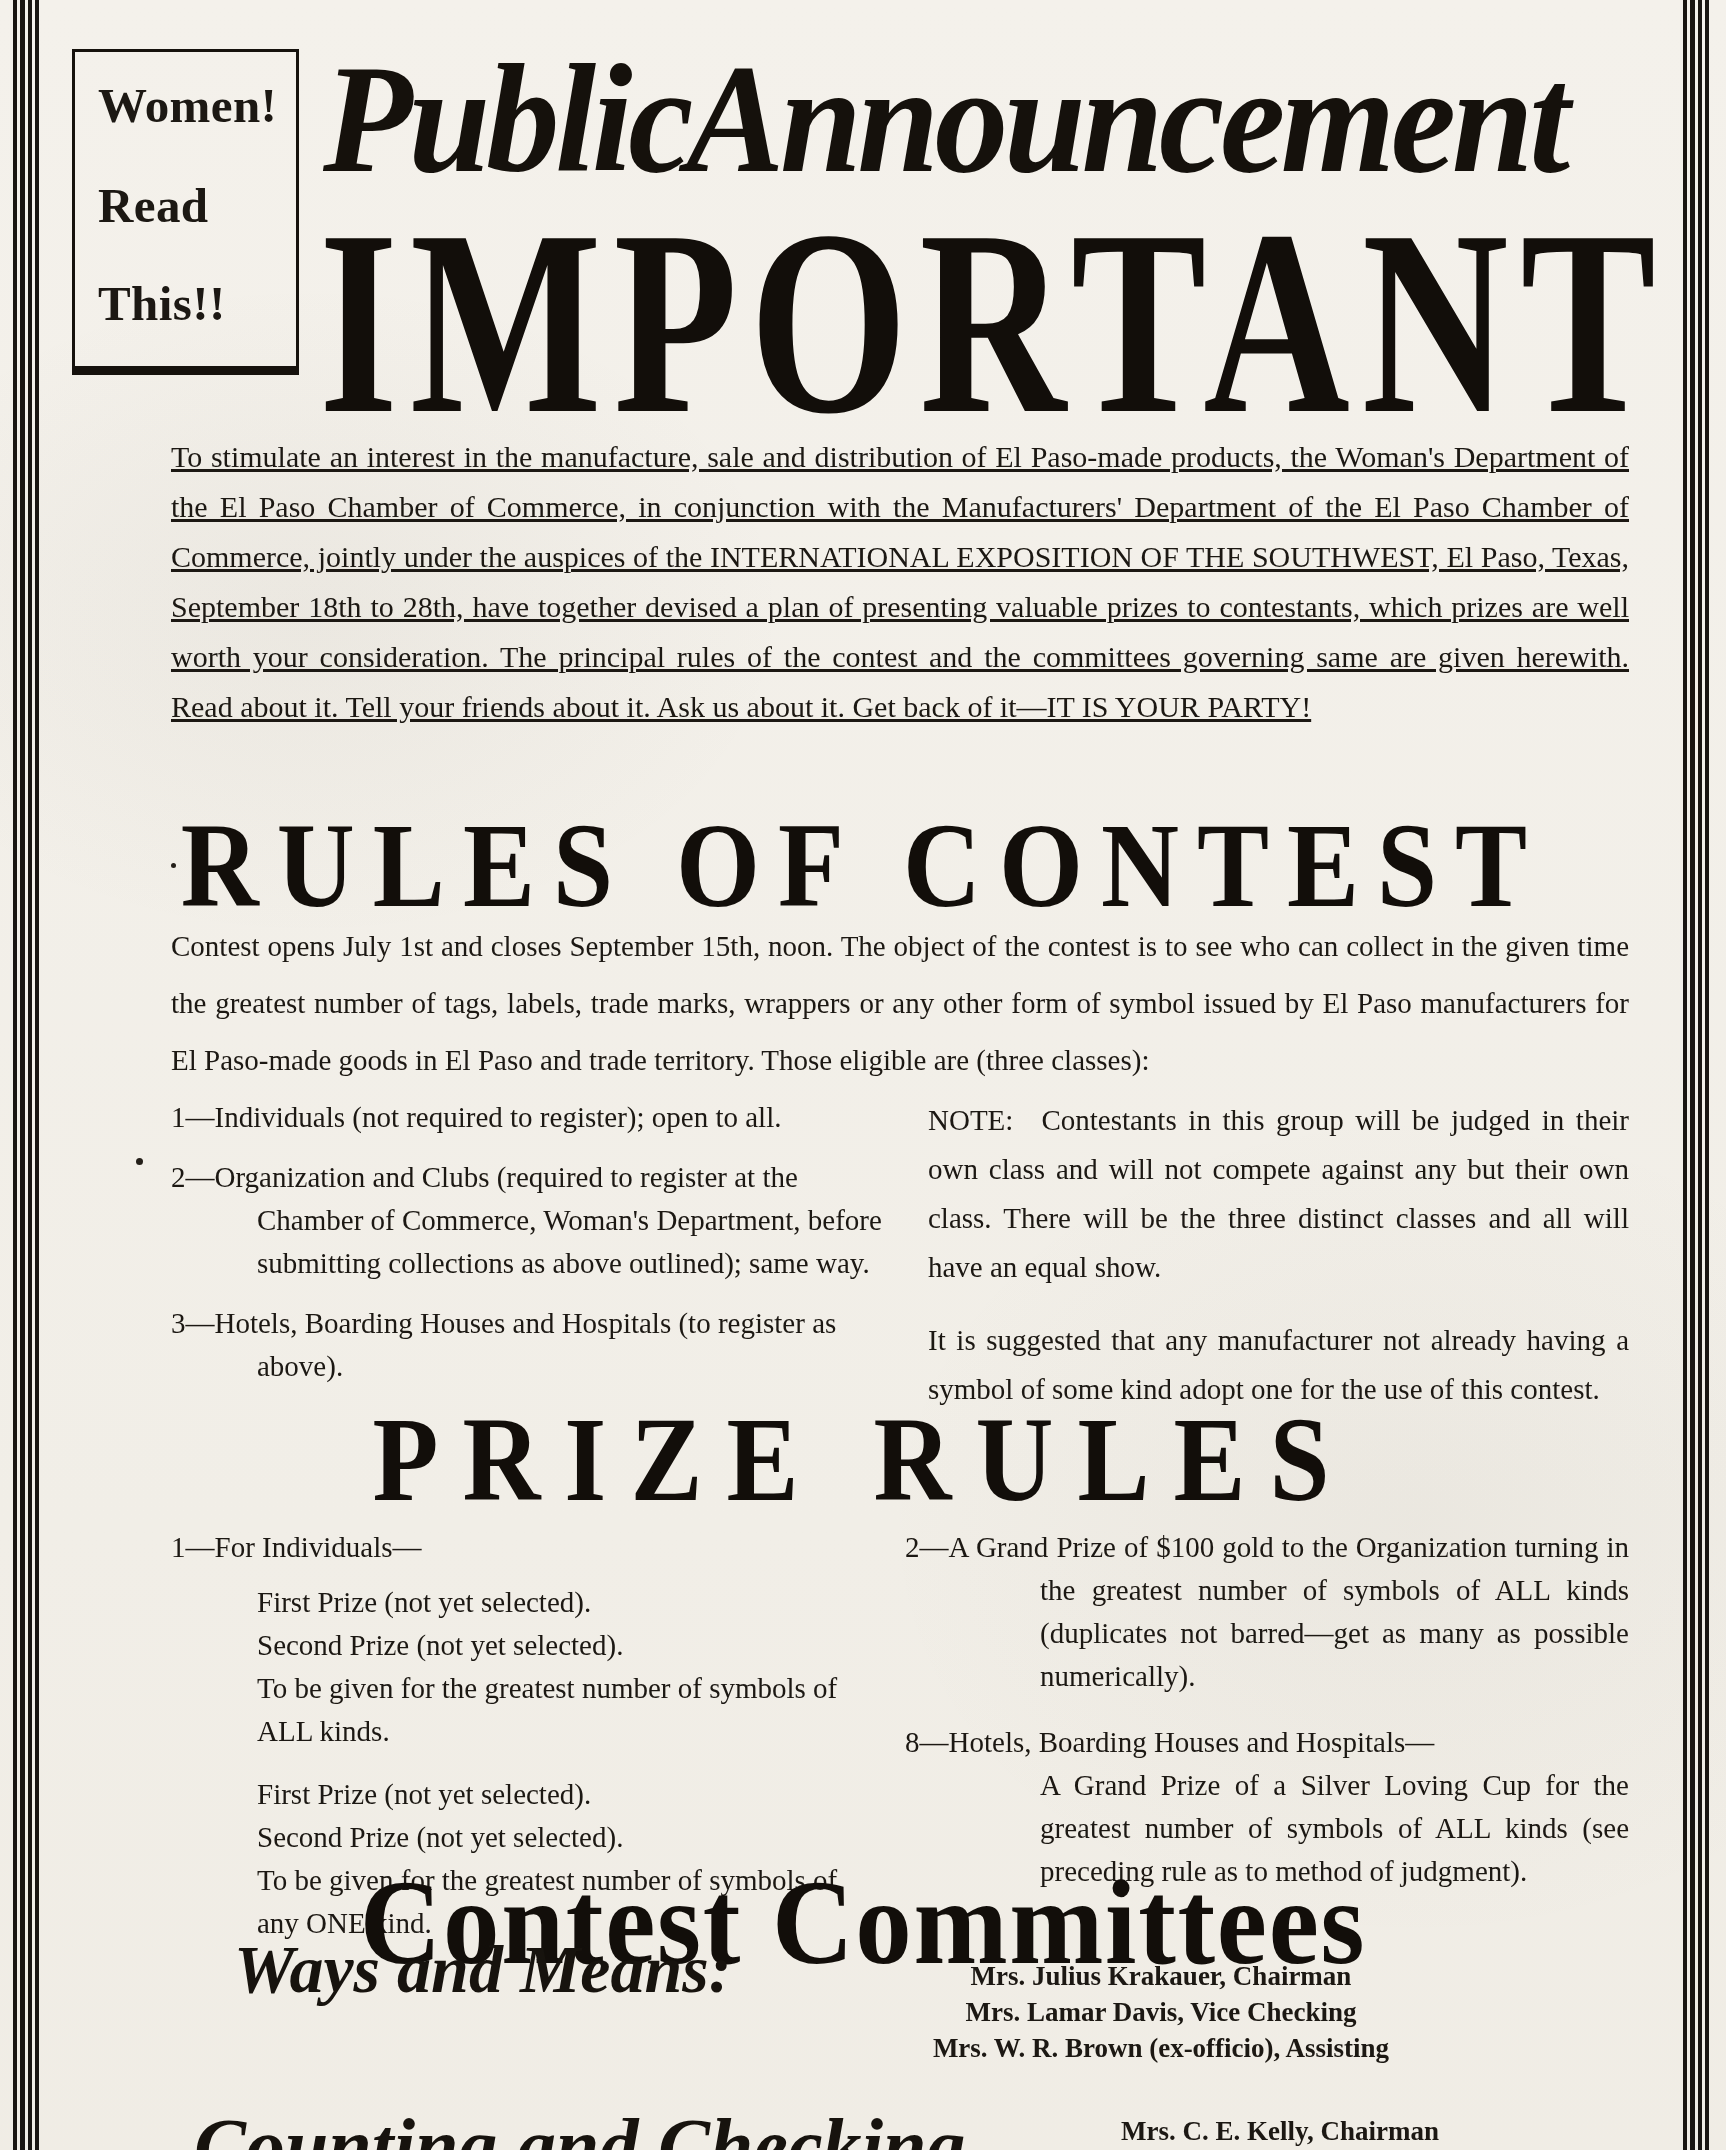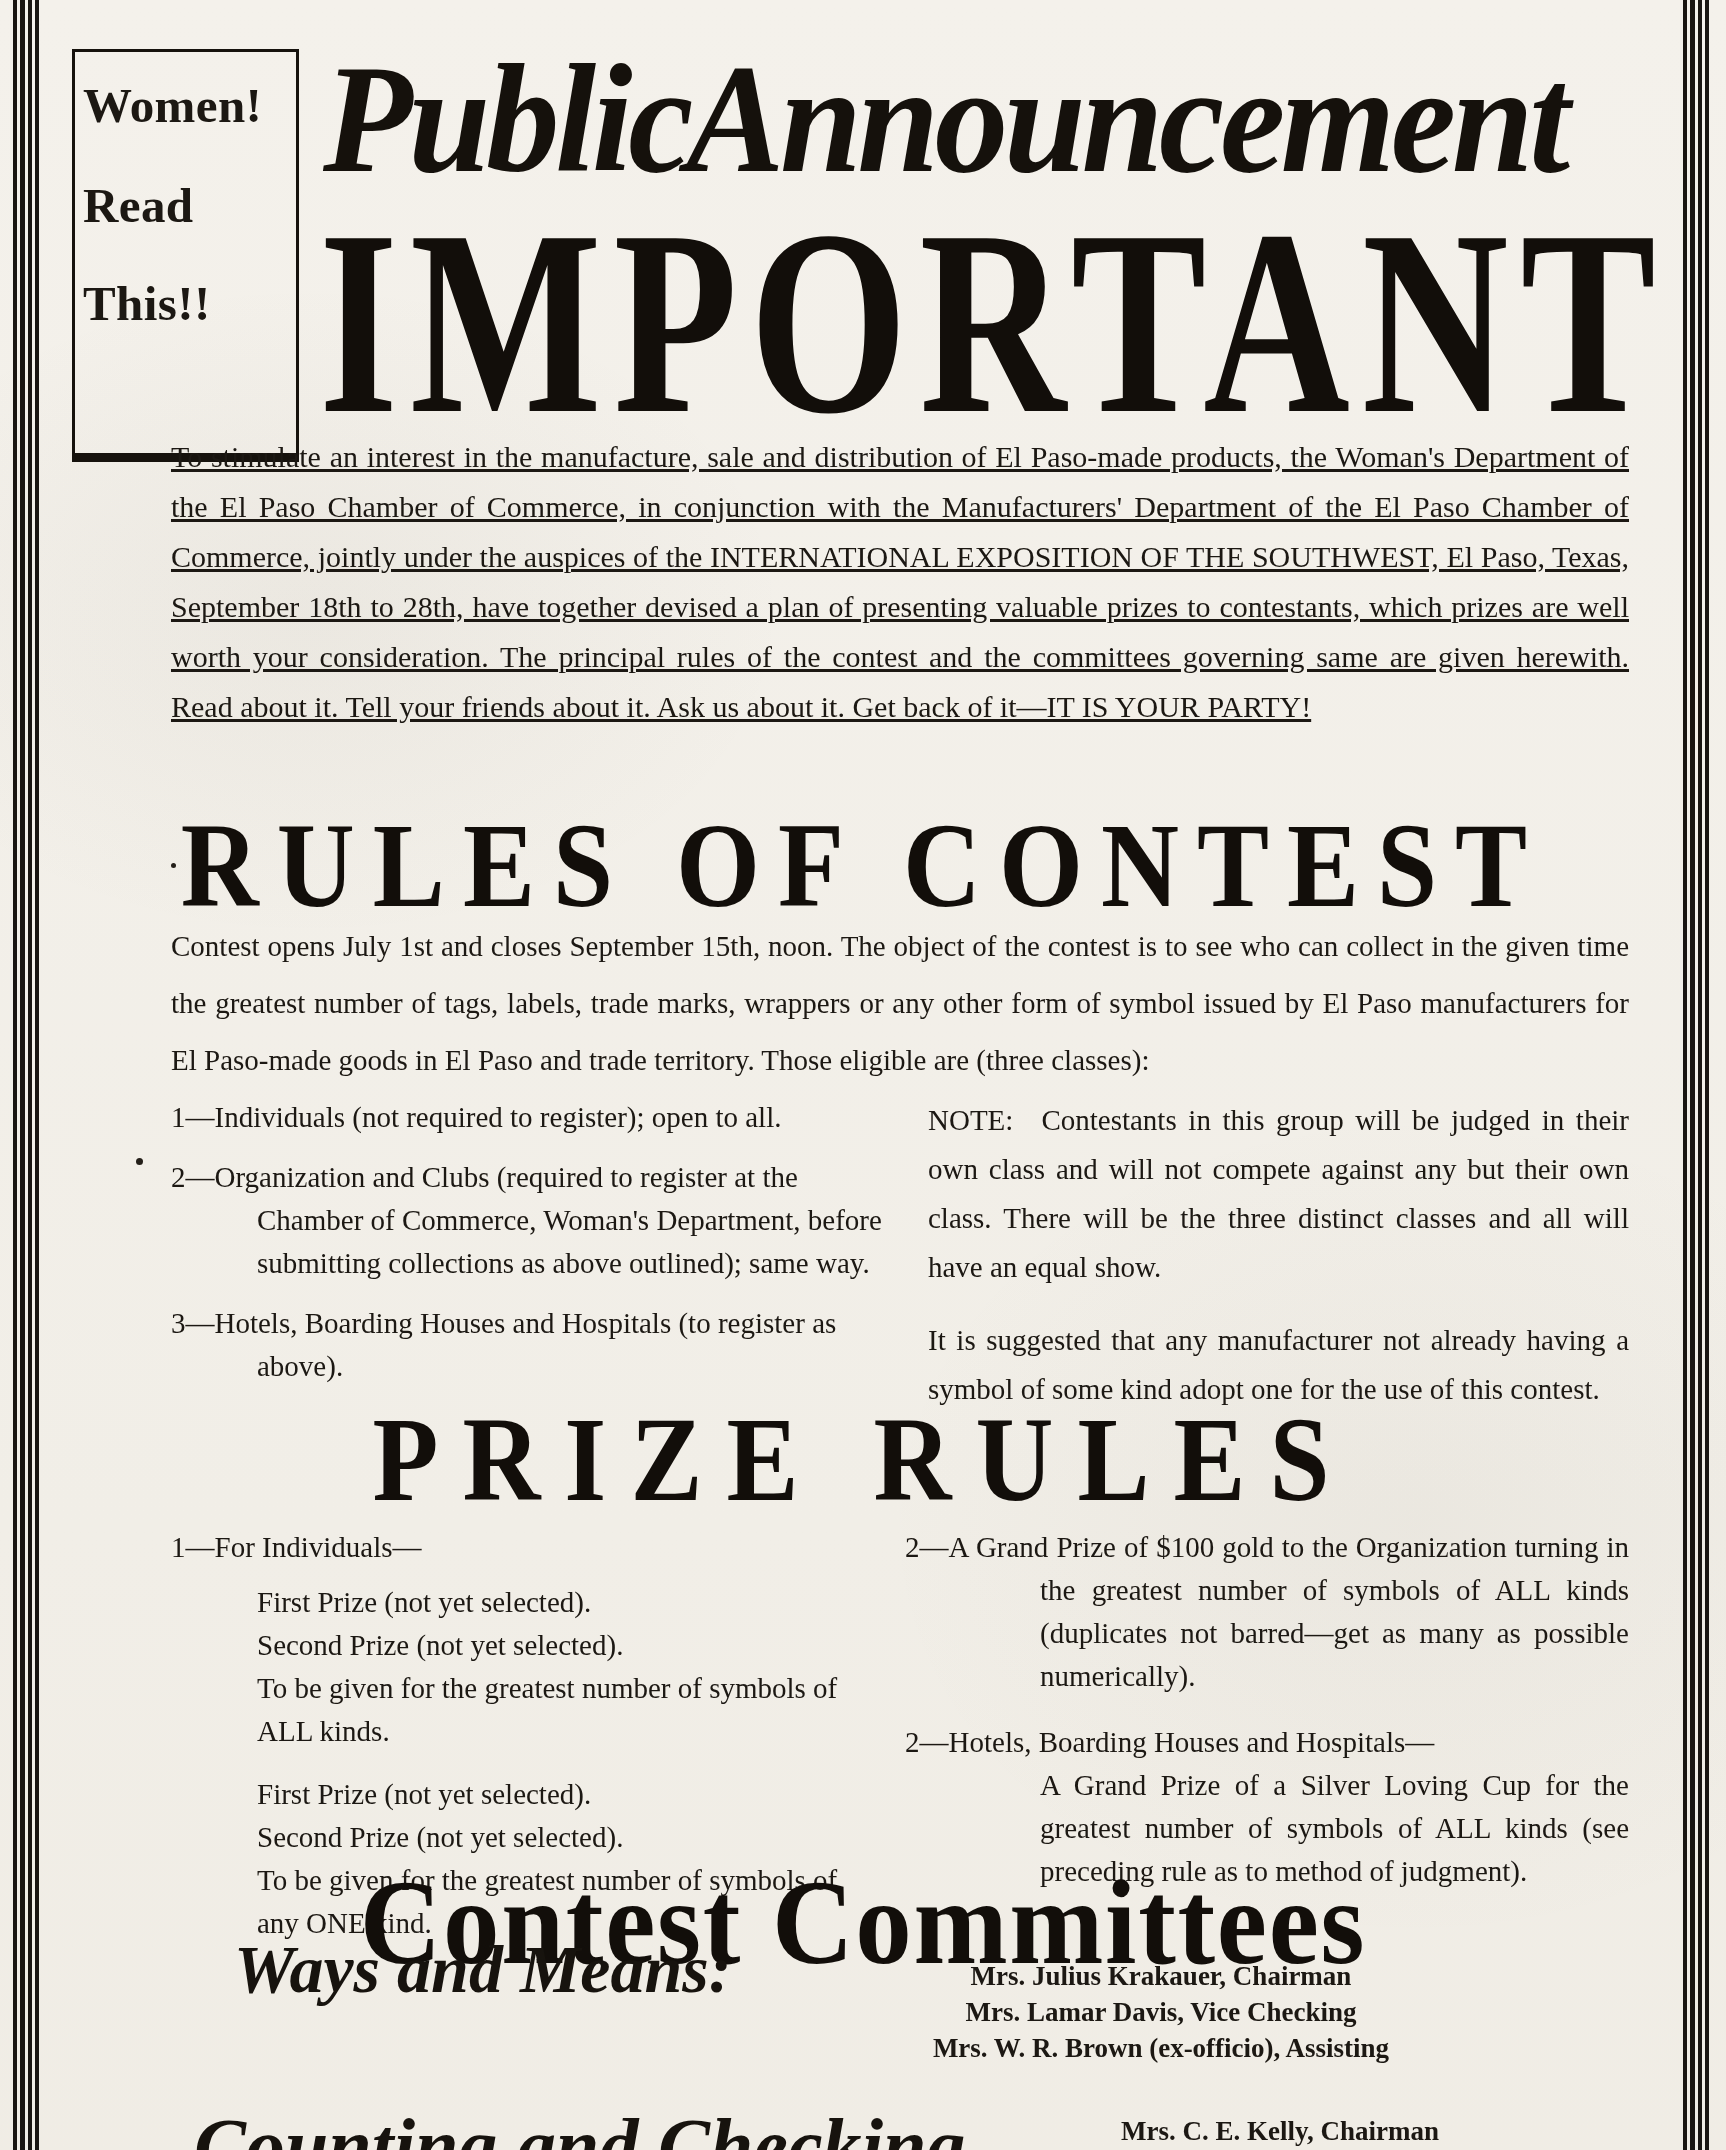--- a/index.html
+++ b/index.html
@@ -20,23 +20,23 @@
   .border-v{position:absolute;top:0;bottom:0;width:26px;
     background:repeating-linear-gradient(90deg,#191511 0 4.3px,transparent 4.3px 7.3px);}
   .border-left{left:13px;}
   .border-right{left:1683px;}
   .ink-dot{position:absolute;border-radius:50%;background:#241f19;}
   .dot-a{left:136px;top:1158px;width:7.3px;height:7.3px;}
   .dot-b{left:171px;top:863px;width:5.2px;height:5.2px;}
 
   
   .badge{
-    position:absolute;left:72px;top:49px;width:227px;height:413px;
+    position:absolute;left:72px;top:49px;width:227px;height:326px;
     border:3.9px solid #16120d;border-bottom-width:9.5px;
-    box-sizing:border-box;padding-left:8px;
+    box-sizing:border-box;padding-left:23px;
   }
   .badge-line{font-weight:bold;font-size:49px;line-height:1.1;letter-spacing:0.4px;}
   .badge-line.l1{margin-top:27px;}
   .badge-line.l2{margin-top:46px;}
   .badge-line.l3{margin-top:44px;}
 
   .script-title{
     position:absolute;left:323px;top:42px;width:1359px;
     font-size:147px;font-weight:bold;font-style:italic;line-height:1;
     letter-spacing:-4.3px;word-spacing:-30px;white-space:nowrap;
@@ -139,21 +139,21 @@
         <p class="prize-line">To be given for the greatest number of symbols of ALL kinds.</p>
       </div>
       <div class="prize-group">
         <p class="prize-line">First Prize (not yet selected).</p>
         <p class="prize-line">Second Prize (not yet selected).</p>
         <p class="prize-line">To be given for the greatest number of symbols of any ONE kind.</p>
       </div>
     </div>
     <div class="prize-right">
       <p class="hang2">2—A Grand Prize of $100 gold to the Organization turning in the greatest number of symbols of ALL kinds (duplicates not barred—get as many as possible numerically).</p>
-      <p class="hang2 title3">2—Hotels, Boarding Houses and Hospitals—</p>
+      <p class="hang2 title3">8—Hotels, Boarding Houses and Hospitals—</p>
       <p class="indent-para">A Grand Prize of a Silver Loving Cup for the greatest number of symbols of ALL kinds (see preceding rule as to method of judgment).</p>
     </div>
   </div>
 
   <div class="display-heading committees-heading">Contest Committees</div>
 
   <div class="c-label lbl-ways">Ways and Means:</div>
   <div class="c-names names-ways">
     <div>Mrs. Julius Krakauer, Chairman</div>
     <div>Mrs. Lamar Davis, Vice Checking</div>

